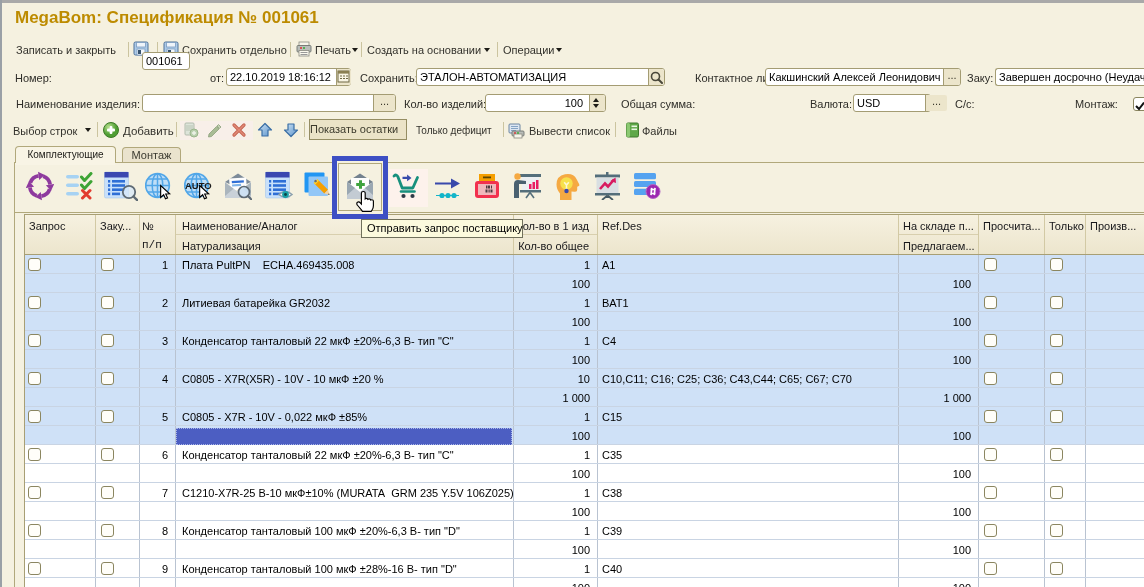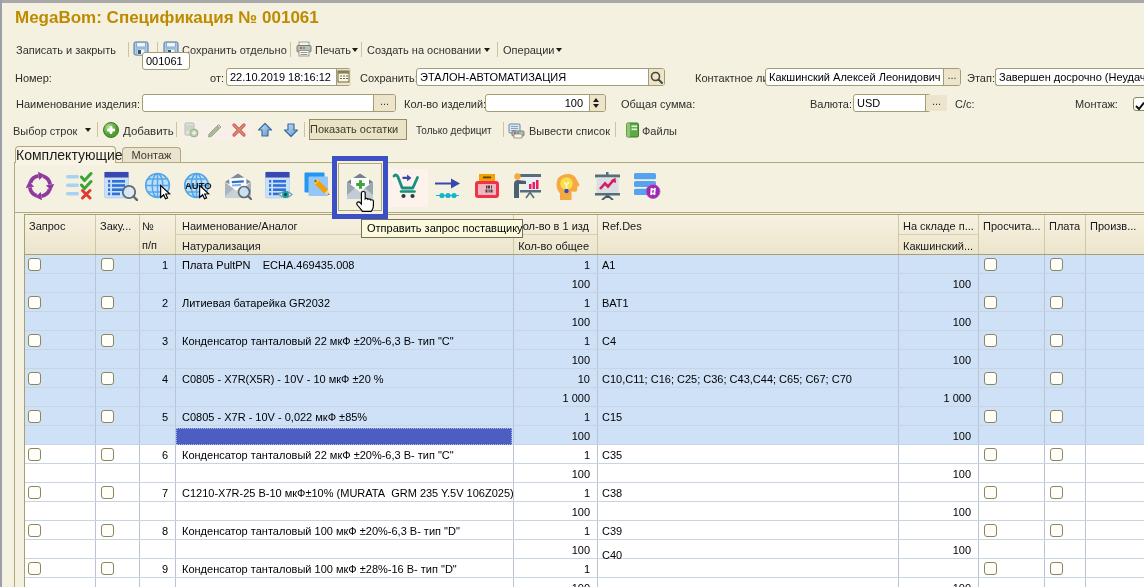--- a/index.html
+++ b/index.html
@@ -65,21 +65,21 @@
 <div class="a lbl" style="left:360px;top:69px;">Сохранить:</div>
 <div class="a inp" style="left:416px;top:68px;width:249px;height:18px;">ЭТАЛОН-АВТОМАТИЗАЦИЯ</div>
 <div class="a btnx" style="left:648px;top:69px;width:16px;height:16px;border-radius:0 2px 2px 0;"></div>
 <svg class="a" style="left:650px;top:71px" width="13" height="13" viewBox="0 0 13 13">
     <circle cx="5.5" cy="5.5" r="4" fill="none" stroke="#4a483a" stroke-width="1.6"></circle>
     <path d="M8.5 8.5 L12 12" stroke="#4a483a" stroke-width="2" stroke-linecap="round"></path>
   </svg>
 <div class="a lbl" style="left:695px;top:69px;">Контактное лицо:</div>
 <div class="a inp" style="left:765px;top:68px;width:196px;height:18px;">Какшинский Алексей Леонидович</div>
 <div class="a btnx" style="left:943px;top:69px;width:17px;height:16px;border-radius:0 2px 2px 0;font-size:11px;line-height:12px;">...</div>
-<div class="a lbl" style="left:967px;top:69px;">Этап:</div>
+<div class="a lbl" style="left:967px;top:69px;">Заку:</div>
 <div class="a inp" style="left:995px;top:68px;width:155px;height:18px;border-right:none;border-radius:3px 0 0 3px;">Завершен досрочно (Неудач</div>
 <div class="a lbl" style="left:16px;top:95px;">Наименование изделия:</div>
 <div class="a inp" style="left:142px;top:94px;width:254px;height:18px;"></div>
 <div class="a btnx" style="left:373px;top:95px;width:22px;height:16px;border-radius:0 2px 2px 0;font-size:11px;line-height:12px;">...</div>
 <div class="a lbl" style="left:404px;top:95px;">Кол-во изделий:</div>
 <div class="a inp" style="left:485px;top:94px;width:121px;height:18px;text-align:right;padding-right:22px;">100</div>
 <div class="a" style="left:589px;top:95px;width:16px;height:16px;border-left:1px solid #a49c73;background:#ece5cb;border-radius:0 2px 2px 0;"></div>
 <div class="a" style="left:592.5px;top:98px;width:0px;height:0px;border-left:3.5px solid transparent;border-right:3.5px solid transparent;border-bottom:4px solid #1c1b16;"></div>
 <div class="a" style="left:592.5px;top:104px;width:0px;height:0px;border-left:3.5px solid transparent;border-right:3.5px solid transparent;border-top:4px solid #1c1b16;"></div>
 <div class="a lbl" style="left:621px;top:95px;text-align:right;">Общая сумма:</div>
@@ -157,21 +157,21 @@
 <div class="a lbl" style="left:529px;top:122px;font-size:11px;color:#33322c;">Вывести список</div>
 <div class="a sep" style="left:615px;top:122px;width:1px;height:15px;"></div>
 <svg class="a" style="left:625px;top:122px" width="15" height="16" viewBox="0 0 15 16">
     <rect x="1.5" y="1" width="12" height="14" rx="1.5" fill="#5fa848" stroke="#3e7a2c"></rect>
     <rect x="1.5" y="1" width="3.5" height="14" rx="1.5" fill="#8cc972"></rect>
     <rect x="6.5" y="3.5" width="5.5" height="1.6" fill="#eaf5e2"></rect>
     <rect x="6.5" y="6.5" width="5.5" height="1.6" fill="#eaf5e2"></rect>
   </svg>
 <div class="a lbl" style="left:642px;top:122px;font-size:11px;color:#33322c;">Файлы</div>
 <div class="a" style="left:15px;top:146px;width:101px;height:17px;background:#ebe4cd;border:1px solid #b1a87b;border-bottom:none;border-radius:4px 4px 0 0;z-index:3;background:#f8f4e5;">
-    <div style="font-size:14px;color:#1c1b16;text-align:center;line-height:16px">Комплектующие</div>
+    <div style="font-size:10px;color:#1c1b16;text-align:center;line-height:16px">Комплектующие</div>
   </div>
 <div class="a" style="left:122px;top:147px;width:59px;height:16px;background:#eae3cd;border:1px solid #b1a87b;border-bottom:none;border-radius:4px 4px 0 0;">
     <div style="font-size:11px;color:#3a392f;text-align:center;line-height:15px">Монтаж</div>
   </div>
 <div class="a" style="left:14px;top:162px;width:1130px;height:1px;background:#b1a87b;z-index:2;"></div>
 <div class="a" style="left:15px;top:163px;width:100px;height:2px;background:#f8f4e5;z-index:3;"></div>
 <div class="a" style="left:14px;top:162px;width:1px;height:425px;background:#b1a87b;"></div>
 <div class="a" style="left:15px;top:163px;width:1129px;height:50px;background:#f5f1e0;"></div>
 <div class="a" style="left:15px;top:212px;width:1129px;height:1px;background:#b1a87b;"></div>
 <div class="a" style="left:389px;top:169px;width:39px;height:38px;background:#fdf2ec;"></div>
@@ -364,30 +364,30 @@
 <div class="a" style="left:898px;top:215px;width:1px;height:39px;background:#d2c9a4;"></div>
 <div class="a" style="left:978px;top:215px;width:1px;height:39px;background:#d2c9a4;"></div>
 <div class="a" style="left:1044px;top:215px;width:1px;height:39px;background:#d2c9a4;"></div>
 <div class="a" style="left:1085px;top:215px;width:1px;height:39px;background:#d2c9a4;"></div>
 <div class="a" style="left:176px;top:234px;width:337px;height:1px;background:#d8cfae;"></div>
 <div class="a" style="left:514px;top:234px;width:83px;height:1px;background:#d8cfae;"></div>
 <div class="a" style="left:899px;top:234px;width:79px;height:1px;background:#d8cfae;"></div>
 <div class="a hdrtxt" style="left:29px;top:219px;">Запрос</div>
 <div class="a hdrtxt" style="left:100px;top:219px;">Заку...</div>
 <div class="a hdrtxt" style="left:142px;top:219px;">№</div>
-<div class="a hdrtxt" style="left:142px;top:238px;">п/п</div>
+<div class="a hdrtxt" style="left:142px;top:238px;font-family:Liberation Mono, monospace;">п/п</div>
 <div class="a hdrtxt" style="left:182px;top:219px;">Наименование/Аналог</div>
 <div class="a hdrtxt" style="left:182px;top:239px;">Натурализация</div>
 <div class="a hdrtxt" style="left:513px;top:219px;width:80px;height:15px;text-align:right;padding-right:4px;">Кол-во в 1 изд</div>
 <div class="a hdrtxt" style="left:513px;top:239px;width:80px;height:15px;text-align:right;padding-right:4px;">Кол-во общее</div>
 <div class="a hdrtxt" style="left:602px;top:219px;">Ref.Des</div>
 <div class="a hdrtxt" style="left:903px;top:219px;">На складе п...</div>
-<div class="a hdrtxt" style="left:903px;top:239px;">Какшинский...</div>
+<div class="a hdrtxt" style="left:903px;top:239px;">Предлагаем...</div>
 <div class="a hdrtxt" style="left:983px;top:219px;">Просчита...</div>
-<div class="a hdrtxt" style="left:1049px;top:219px;">Плата</div>
+<div class="a hdrtxt" style="left:1049px;top:219px;">Только</div>
 <div class="a hdrtxt" style="left:1090px;top:219px;">Произв...</div>
 <div class="a" style="left:25px;top:255px;width:1119px;height:190px;background:#cfe1f7;"></div>
 <div class="a" style="left:25px;top:445px;width:1119px;height:142px;background:#ffffff;"></div>
 <div class="a vline" style="left:95px;top:255px;width:1px;height:332px;"></div>
 <div class="a vline" style="left:139px;top:255px;width:1px;height:332px;"></div>
 <div class="a vline" style="left:175px;top:255px;width:1px;height:332px;"></div>
 <div class="a vline" style="left:513px;top:255px;width:1px;height:332px;"></div>
 <div class="a vline" style="left:597px;top:255px;width:1px;height:332px;"></div>
 <div class="a vline" style="left:898px;top:255px;width:1px;height:332px;"></div>
 <div class="a vline" style="left:978px;top:255px;width:1px;height:332px;"></div>
@@ -489,21 +489,21 @@
 <div class="a cell" style="left:602px;top:523px;">C39</div>
 <div class="a cell" style="left:898px;top:542px;width:73px;height:15px;text-align:right;">100</div>
 <div class="a cb" style="left:984px;top:524px;width:13px;height:13px;"></div>
 <div class="a cb" style="left:1050px;top:524px;width:13px;height:13px;"></div>
 <div class="a cb" style="left:28px;top:562px;width:13px;height:13px;"></div>
 <div class="a cb" style="left:101px;top:562px;width:13px;height:13px;"></div>
 <div class="a cell" style="left:139px;top:561px;width:29px;height:15px;text-align:right;">9</div>
 <div class="a cell" style="left:182px;top:561px;">Конденсатор танталовый 100 мкФ ±28%-16 В- тип "D"</div>
 <div class="a cell" style="left:513px;top:561px;width:77px;height:15px;text-align:right;">1</div>
 <div class="a cell" style="left:513px;top:580px;width:77px;height:15px;text-align:right;">100</div>
-<div class="a cell" style="left:602px;top:547px;">C40</div>
+<div class="a cell" style="left:602px;top:561px;">C40</div>
 <div class="a cell" style="left:898px;top:580px;width:73px;height:15px;text-align:right;">100</div>
 <div class="a cb" style="left:984px;top:562px;width:13px;height:13px;"></div>
 <div class="a cb" style="left:1050px;top:562px;width:13px;height:13px;"></div>
 <div class="a" style="left:176px;top:428px;width:336px;height:17px;background:#4c5ec2;border:1px dotted #aab6e8;z-index:6;"></div>
 <div class="a" style="left:0px;top:0px;width:0px;height:0px;z-index:30;">
     <svg class="a" style="left:354px;top:190px" width="23" height="24" viewBox="0 0 23 24">
       <path d="M9.2 1.5 c-1 0 -1.8 .8 -1.8 1.8 V14 l-1.4 -1.5 c-.7 -.8 -1.9 -.9 -2.6 -.2 -.8 .7 -.8 1.9 -.1 2.7 l4.3 5.2 .8 1.2 h8.8 l.9 -1.4 c.8 -1.2 1.3 -2.4 1.3 -4.3 v-4.6 c0 -.8 -.7 -1.4 -1.5 -1.4 -.4 0 -.8 .2 -1.1 .4 -.2 -.7 -.9 -1.2 -1.7 -1.2 -.5 0 -.9 .2 -1.2 .5 -.3 -.6 -.9 -1 -1.6 -1 -.4 0 -.8 .1 -1.1 .4 V3.3 c0 -1 -.8 -1.8 -1.8 -1.8 z" fill="#fff" stroke="#000" stroke-width="1.15"></path>
     </svg>
   </div>
 <div class="a" style="left:361px;top:219px;width:162px;height:19px;background:#fcfadd;border:1px solid #70705c;z-index:40;">

